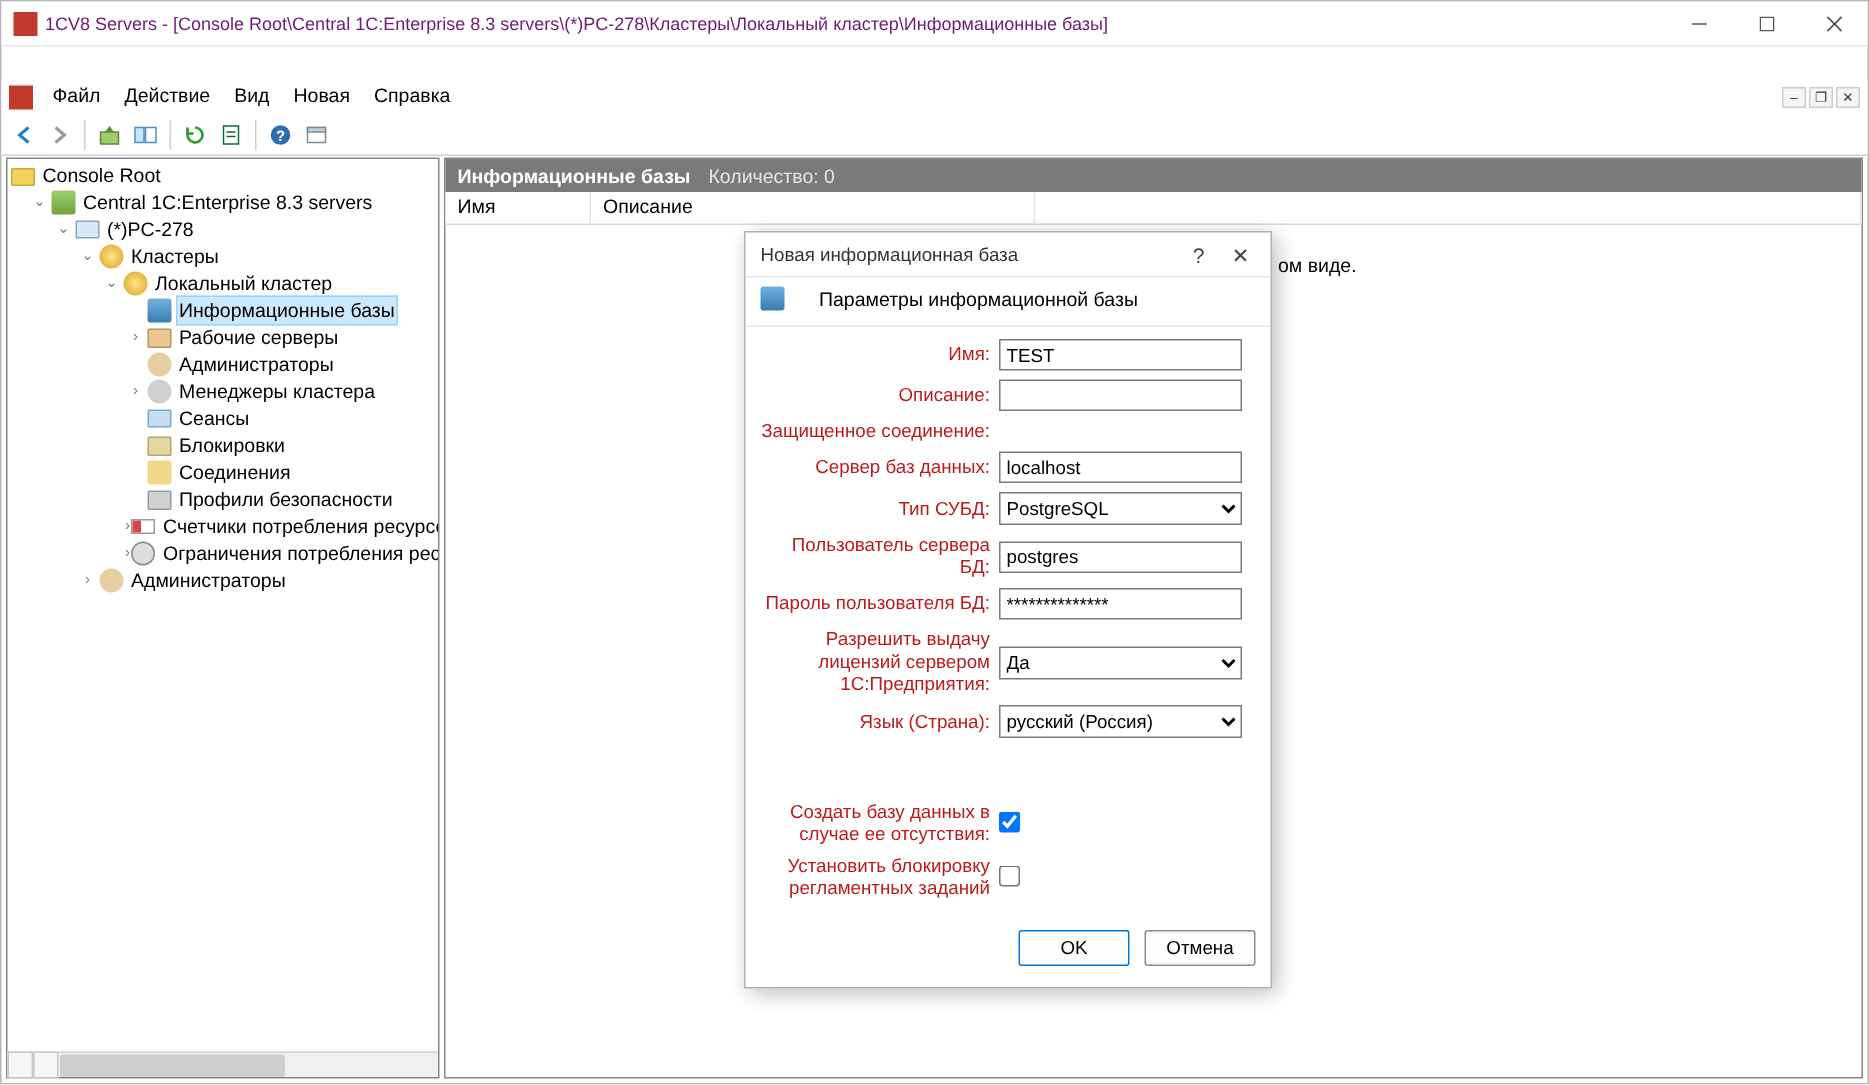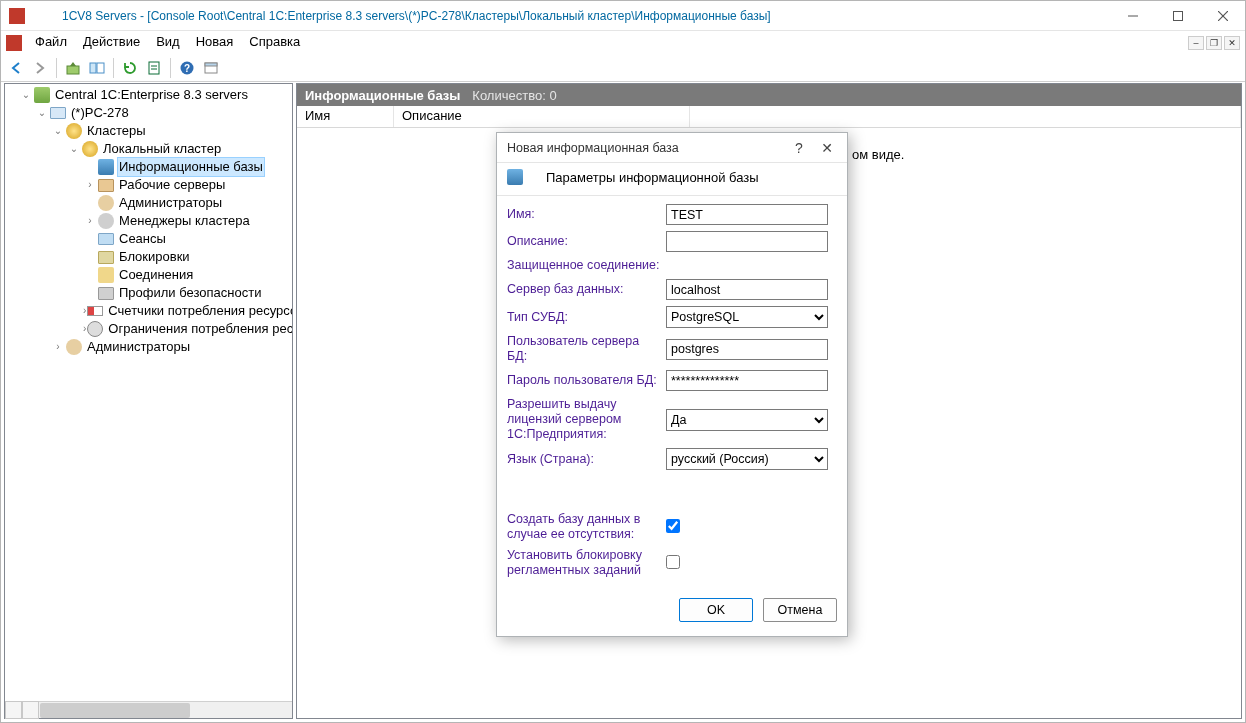--- a/index.html
+++ b/index.html
@@ -1,24 +1,24 @@
 <!DOCTYPE html>
 <html><head>
 <meta charset="utf-8">
 <style>
   * { box-sizing: border-box; font-family: "Segoe UI", Tahoma, sans-serif; }
   html, body { margin: 0; padding: 0; width: 1246px; height: 723px; overflow: hidden; background: #fff; }
   .window { width: 1246px; height: 723px; border: 1px solid #b5b5b5; display: flex; flex-direction: column; background: #fff; }
   .titlebar { height: 30px; display: flex; align-items: center; background: #fff; border-bottom: 1px solid #e5e5e5; }
   .title-icon { width: 16px; height: 16px; margin: 0 5px 0 8px; background: #c0392b; display: inline-block; }
-  .title-text { flex: 1; font-size: 12px; color: #0369a1; margin-left: 32px; }
+  .title-text { flex: 1; font-size: 12px; color: #701a75; }
   .win-controls { display: flex; }
   .win-btn { width: 45px; height: 29px; display: flex; align-items: center; justify-content: center; color: #555; font-size: 14px; }
 
-  .menubar { height: 24px; display: flex; align-items: stretch; padding: 0 2px; background: #fff; }
+  .menubar { height: 24px; display: flex; align-items: stretch; padding: 0 2px; background: #fff; margin-top: 22px; }
   .menubar .mi-icon { width: 16px; height: 16px; margin: 4px 5px 0 3px; background: #c0392b; }
   .menu-item { padding: 3px 8px 0 8px; font-size: 13px; color: #000; cursor: default; }
   .menu-spacer { flex: 1; }
   .mdi-controls { display: flex; align-items: center; padding-right: 3px; gap: 2px; }
   .mdi-btn { width: 16px; height: 14px; border: 1px solid #ccc; background: #f5f5f5; display: flex; align-items: center; justify-content: center; font-size: 9px; line-height: 1; color: #333; }
 
   .toolbar { height: 27px; display: flex; align-items: center; padding: 0 4px; gap: 2px; border-bottom: 1px solid #d0d0d0; background: #fff; }
   .tb-sep { width: 1px; height: 20px; background: #d0d0d0; margin: 0 3px; }
   .tb-btn { width: 22px; height: 22px; display: flex; align-items: center; justify-content: center; border-radius: 2px; }
 
@@ -59,21 +59,21 @@
 
   
   .dialog { position: absolute; left: 199px; top: 48px; width: 352px; border: 1px solid #aeb2b5; background: #fff; box-shadow: 3px 3px 14px rgba(0,0,0,0.28); display: flex; flex-direction: column; }
   .dlg-title { height: 30px; display: flex; align-items: center; padding: 0 6px 0 10px; font-size: 12.5px; color: #333; border-bottom: 1px solid #e5e5e5; }
   .dlg-title .t { flex: 1; }
   .dlg-title .hb { width: 28px; height: 22px; display: flex; align-items: center; justify-content: center; color: #444; font-size: 14px; }
   .dlg-section { display: flex; align-items: center; gap: 23px; padding: 6px 10px 10px 10px; font-size: 13px; border-bottom: 1px solid #e5e5e5; }
   .dlg-section .sic { width: 16px; height: 16px; background: linear-gradient(#6fb2e3,#3a7cb0); border-radius: 2px; }
   .dlg-form { padding: 2px 10px 6px 10px; }
   .frow { display: flex; align-items: center; margin: 6px 0; font-size: 12.5px; }
-  .frow .lbl { width: 159px; text-align: left; padding-right: 6px; color: #4c1d95; line-height: 1.2; }
+  .frow .lbl { width: 159px; text-align: right; padding-right: 6px; color: #b91c1c; line-height: 1.2; }
   .frow .lbl.two { white-space: normal; }
   .frow .ctrl { flex: 1; }
   .frow input[type=text], .frow input[type=password] { width: 162px; height: 21px; border: 1px solid #7a7a7a; padding: 1px 4px; font-size: 12.5px; }
   .frow select { width: 162px; height: 22px; border: 1px solid #7a7a7a; font-size: 12.5px; background: #fff; }
   .frow input[type=checkbox] { width: 14px; height: 14px; margin: 0; }
   .gap { height: 30px; }
   .dlg-buttons { display: flex; justify-content: flex-end; gap: 10px; padding: 8px 10px 14px 10px; }
   .btn { width: 74px; height: 24px; border: 1px solid #8c8c8c; background: #fdfdfd; font-size: 12.5px; border-radius: 2px; cursor: default; }
   .btn.primary { border: 1px solid #0078d7; }
 
@@ -171,20 +171,24 @@
           <rect x="2" y="3" width="12" height="10" fill="#fff" stroke="#888"></rect>
           <rect x="2" y="3" width="12" height="3" fill="#b7d4ea" stroke="#888"></rect>
         </svg>
       </div>
   </div>
 
   <div class="content">
 
     <div class="tree-pane">
       <div class="tree">
+        <div class="tn" style="padding-left:2px">
+            <span class="ic folder"></span>
+            <span class="label">Console Root</span>
+          </div>
         <div class="tn" style="padding-left:14px">
             <span class="exp">⌄</span>
             <span class="ic server"></span>
             <span class="label">Central 1C:Enterprise 8.3 servers</span>
           </div>
         <div class="tn" style="padding-left:30px">
             <span class="exp">⌄</span>
             <span class="ic pc"></span>
             <span class="label">(*)PC-278</span>
           </div>

